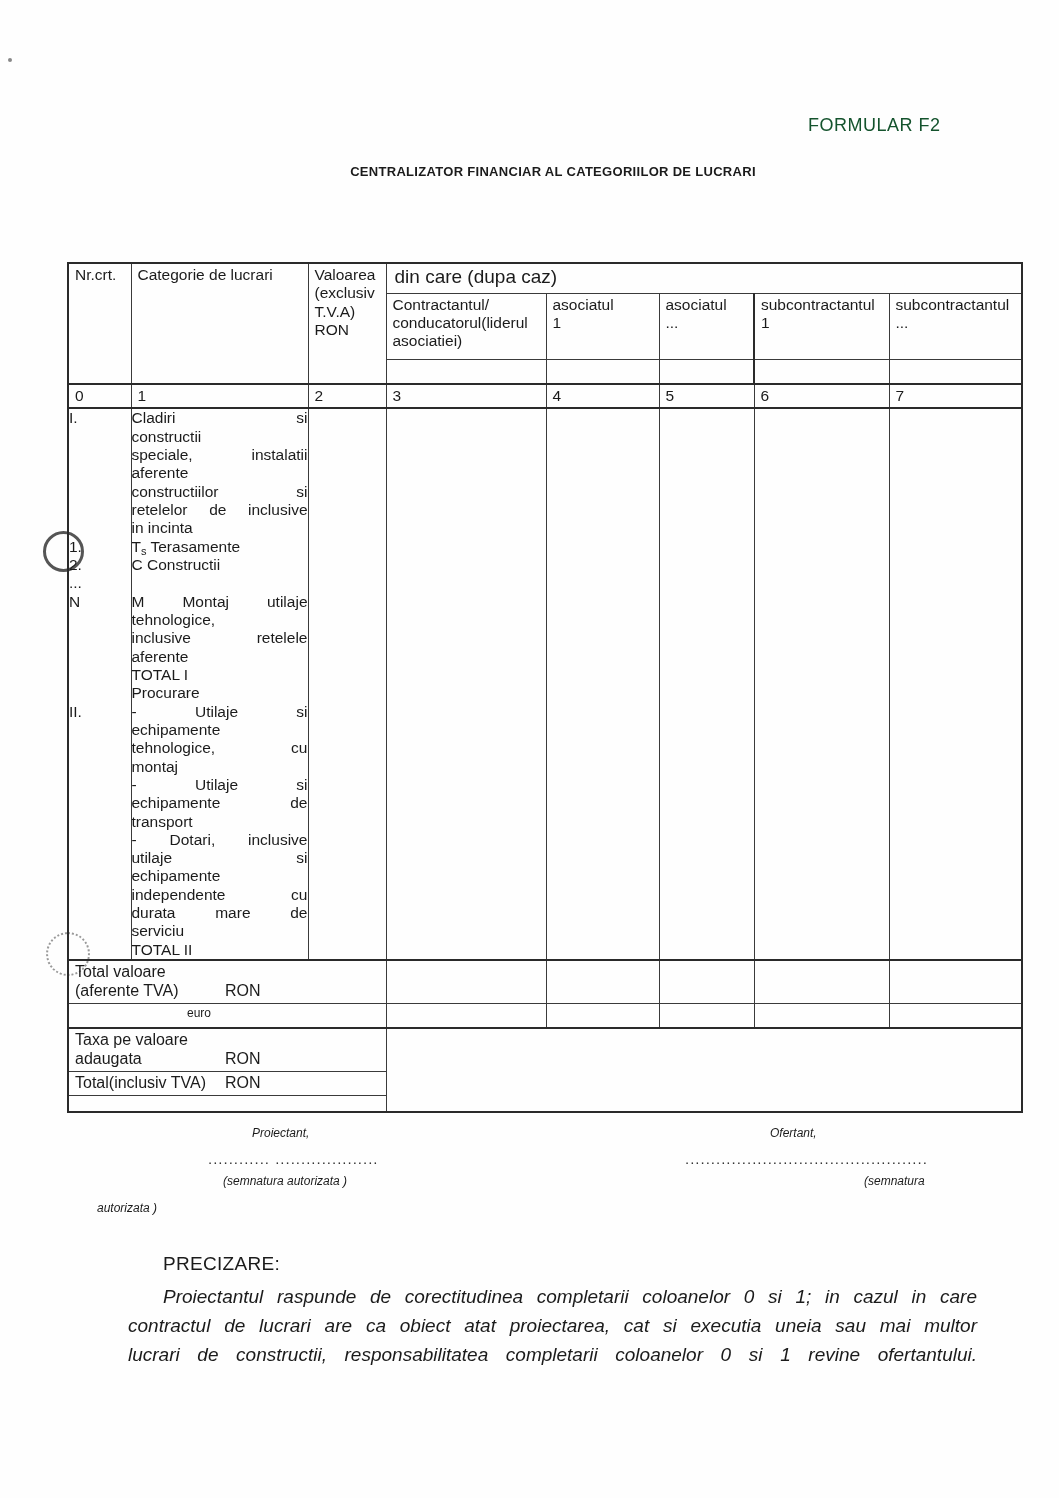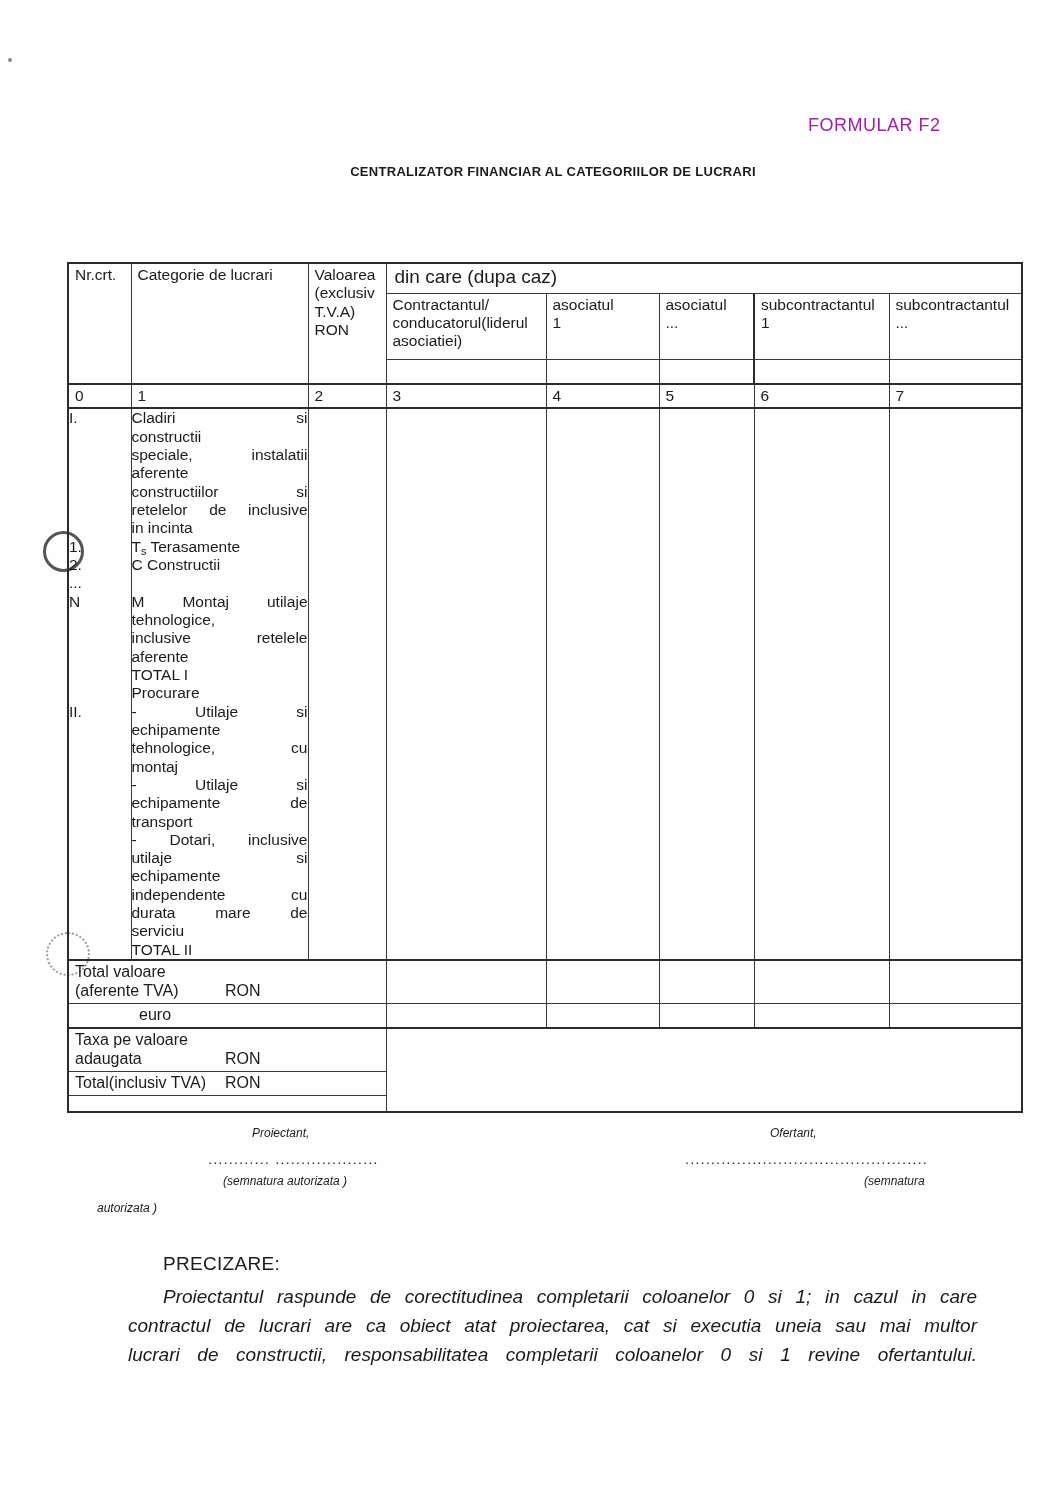--- a/index.html
+++ b/index.html
@@ -3,21 +3,21 @@
 <meta charset="utf-8">
 <style>
   html,body{margin:0;padding:0;}
   body{
     width:1059px;height:1498px;position:relative;overflow:hidden;
     background:#fefefe;color:#1b1b1b;
     font-family:"Liberation Sans", sans-serif;
   }
   .abs{position:absolute;}
   
-  .form-code{left:808px;top:115px;font-size:18px;letter-spacing:.5px;color:#a21caf;}
+  .form-code{left:808px;top:115px;font-size:18px;letter-spacing:.5px;color:#14532d;}
   .title-block{left:48px;top:164px;width:1010px;text-align:center;font-weight:bold;font-size:13px;letter-spacing:.3px;}
   .title-line2{margin-top:4px;}
   .blank-line{display:inline-block;width:150px;border-bottom:2px solid #222;height:14px;margin-left:8px;vertical-align:baseline;}
   
   .speck{left:8px;top:58px;width:4px;height:4px;background:#888;border-radius:50%;}
   .punch1{left:43px;top:531px;width:35px;height:35px;border:3px solid #555;border-radius:50%;background:transparent;}
   .punch2{left:46px;top:932px;width:40px;height:40px;border:2px dotted #999;border-radius:50%;background:transparent;}
   
   .table-wrap{left:67px;top:262px;}
   table{border-collapse:collapse;table-layout:fixed;width:954px;border:2px solid #2a2a2a;}
@@ -28,21 +28,21 @@
   .bB{border-bottom:2px solid #2a2a2a;}
   .dotL{border-left:1px dotted #666;}
   .thickL{border-left:2px solid #2a2a2a;}
   .bline{height:18.333px;font-size:15.5px;line-height:18.333px;white-space:nowrap;}
   .catcol{padding:2px 20px 0 7px;}
   .nrcol{padding:2px 4px 0 8px;}
   .spread{text-align:justify;text-align-last:justify;white-space:normal;}
   .subscript{font-size:11px;vertical-align:-3px;}
   .footrow{font-size:16px;}
   .lbl2{display:inline-block;width:150px;}
-  .euro-pad{padding-left:70px;font-size:16px;}
+  .euro-pad{padding-left:118px;font-size:12px;}
   
   .sig{font-style:italic;font-size:12px;}
   .sig-left-role{left:252px;top:1126px;}
   .sig-right-role{left:770px;top:1126px;}
   .dots{font-size:15px;letter-spacing:1px;color:#333;font-style:normal;}
   .dots-left{left:208px;top:1150px;}
   .dots-right{left:685px;top:1150px;}
   .sig-left-cap{left:223px;top:1174px;}
   .sig-right-cap{left:864px;top:1174px;}
   .sig-right-wrap{left:97px;top:1201px;}

